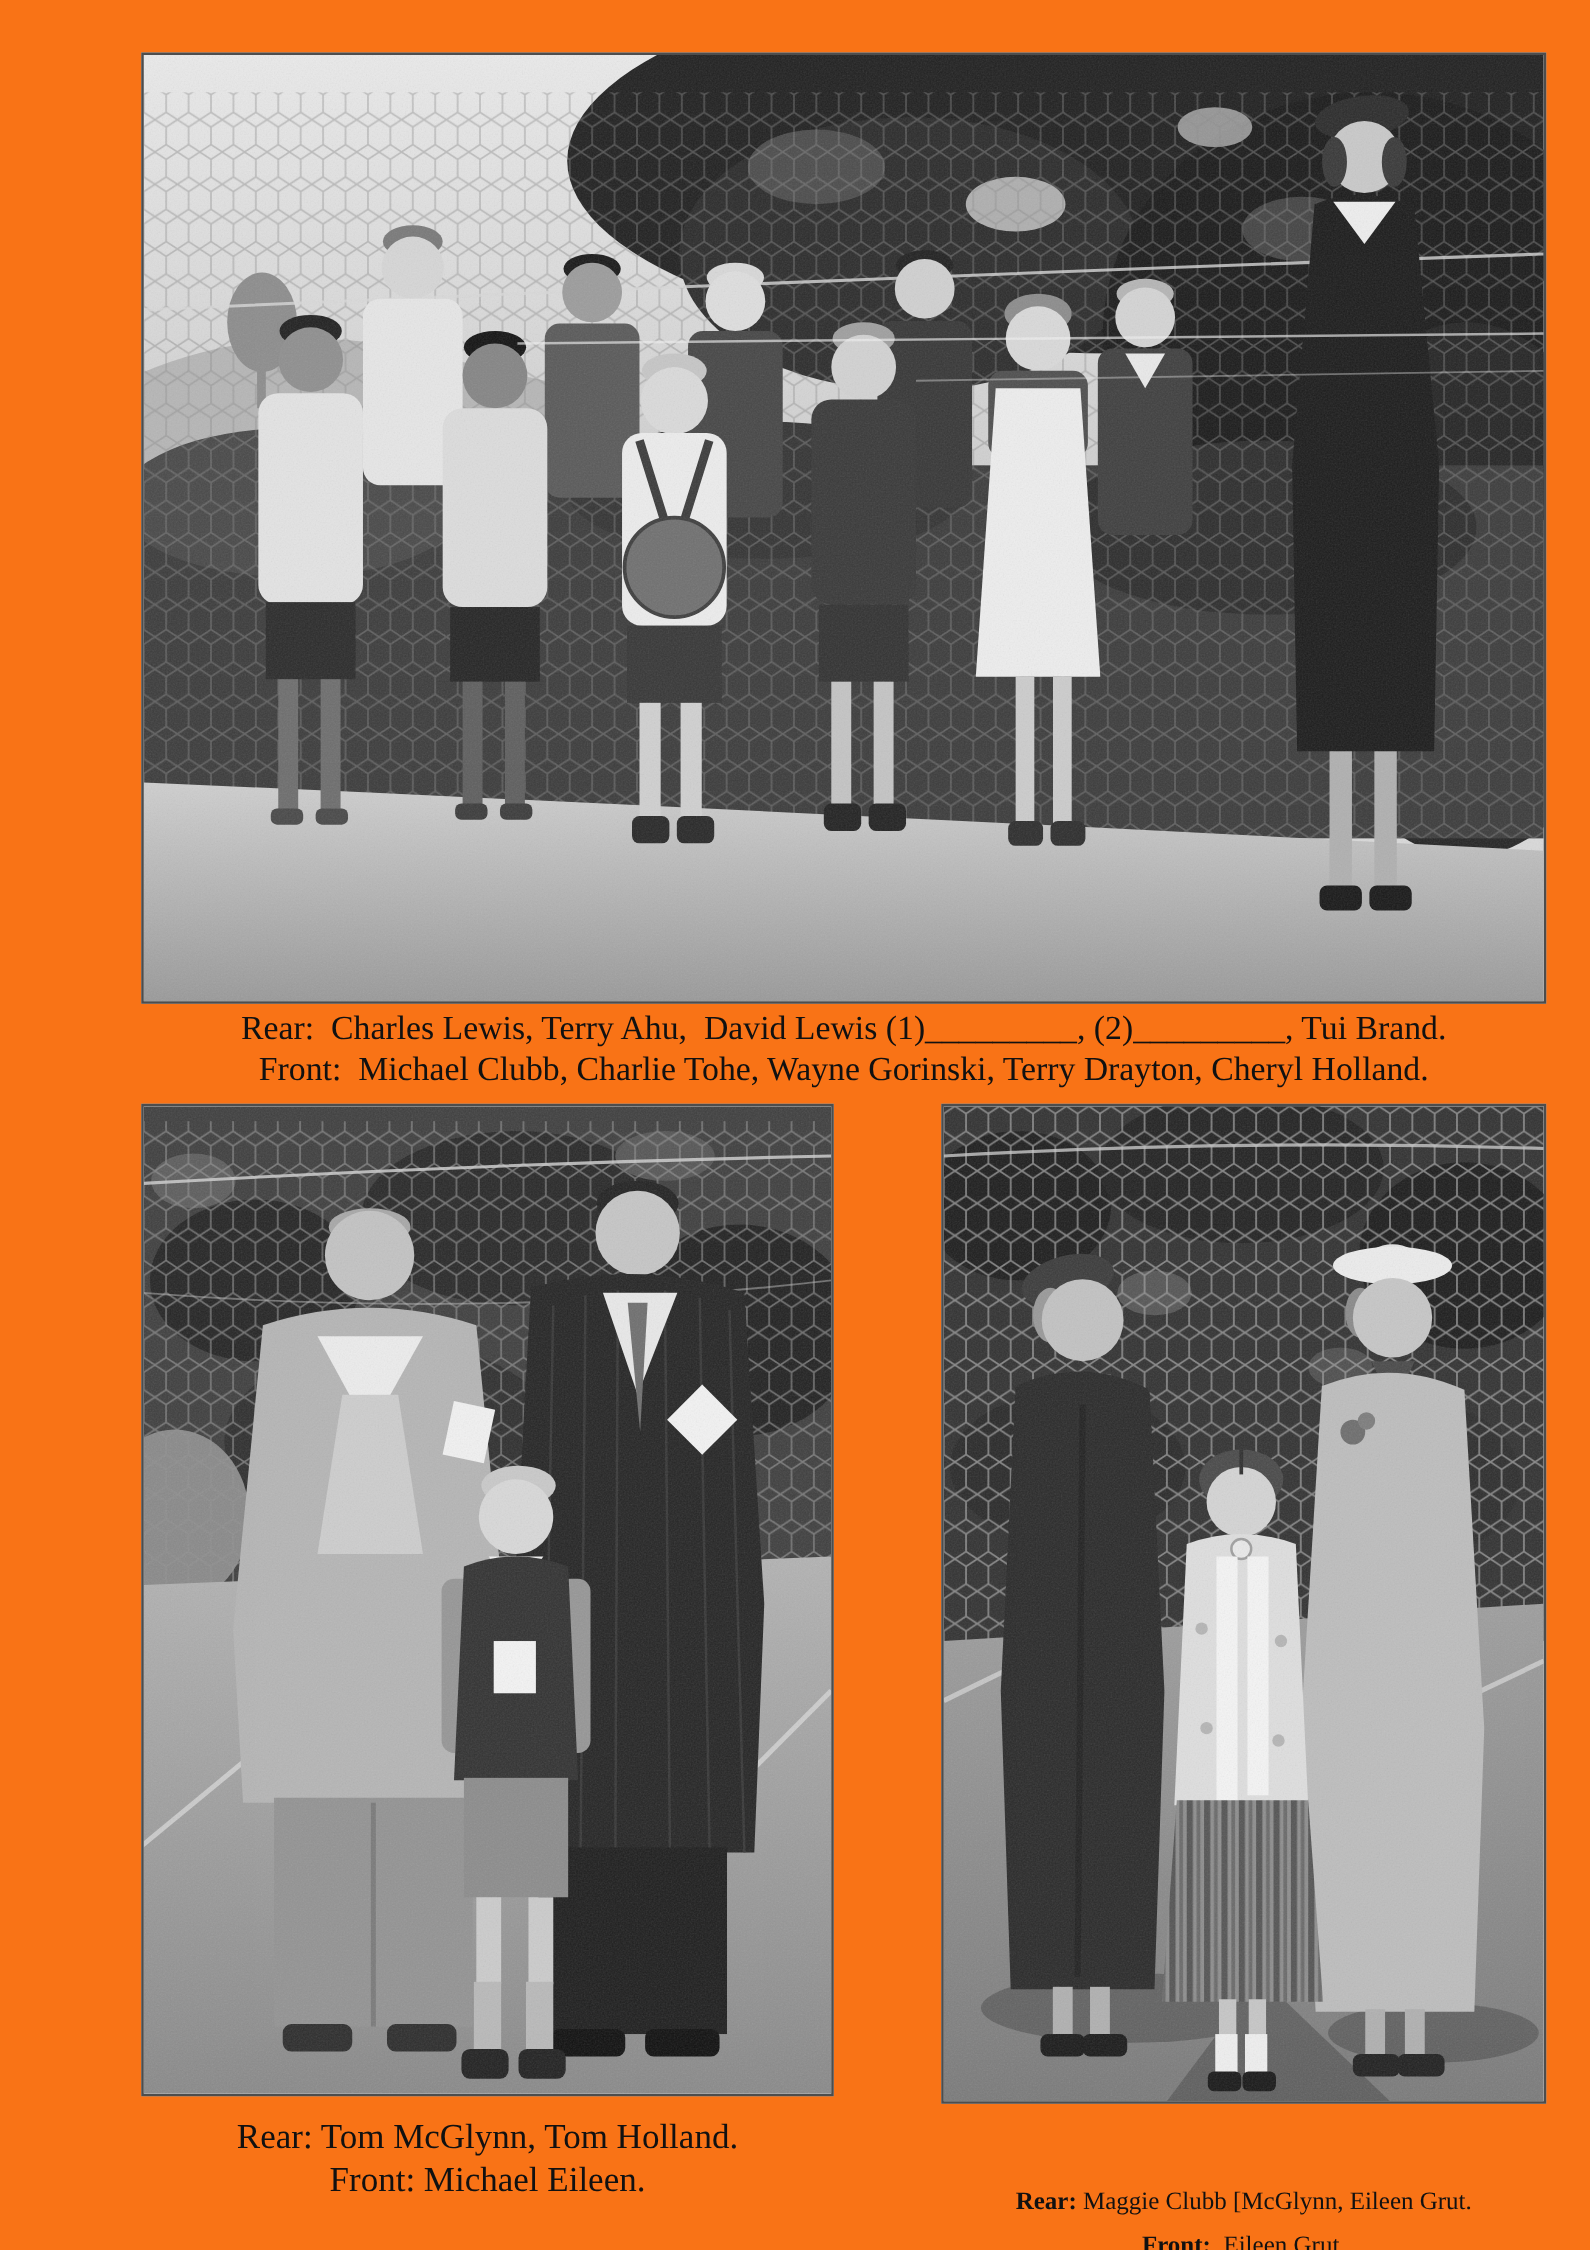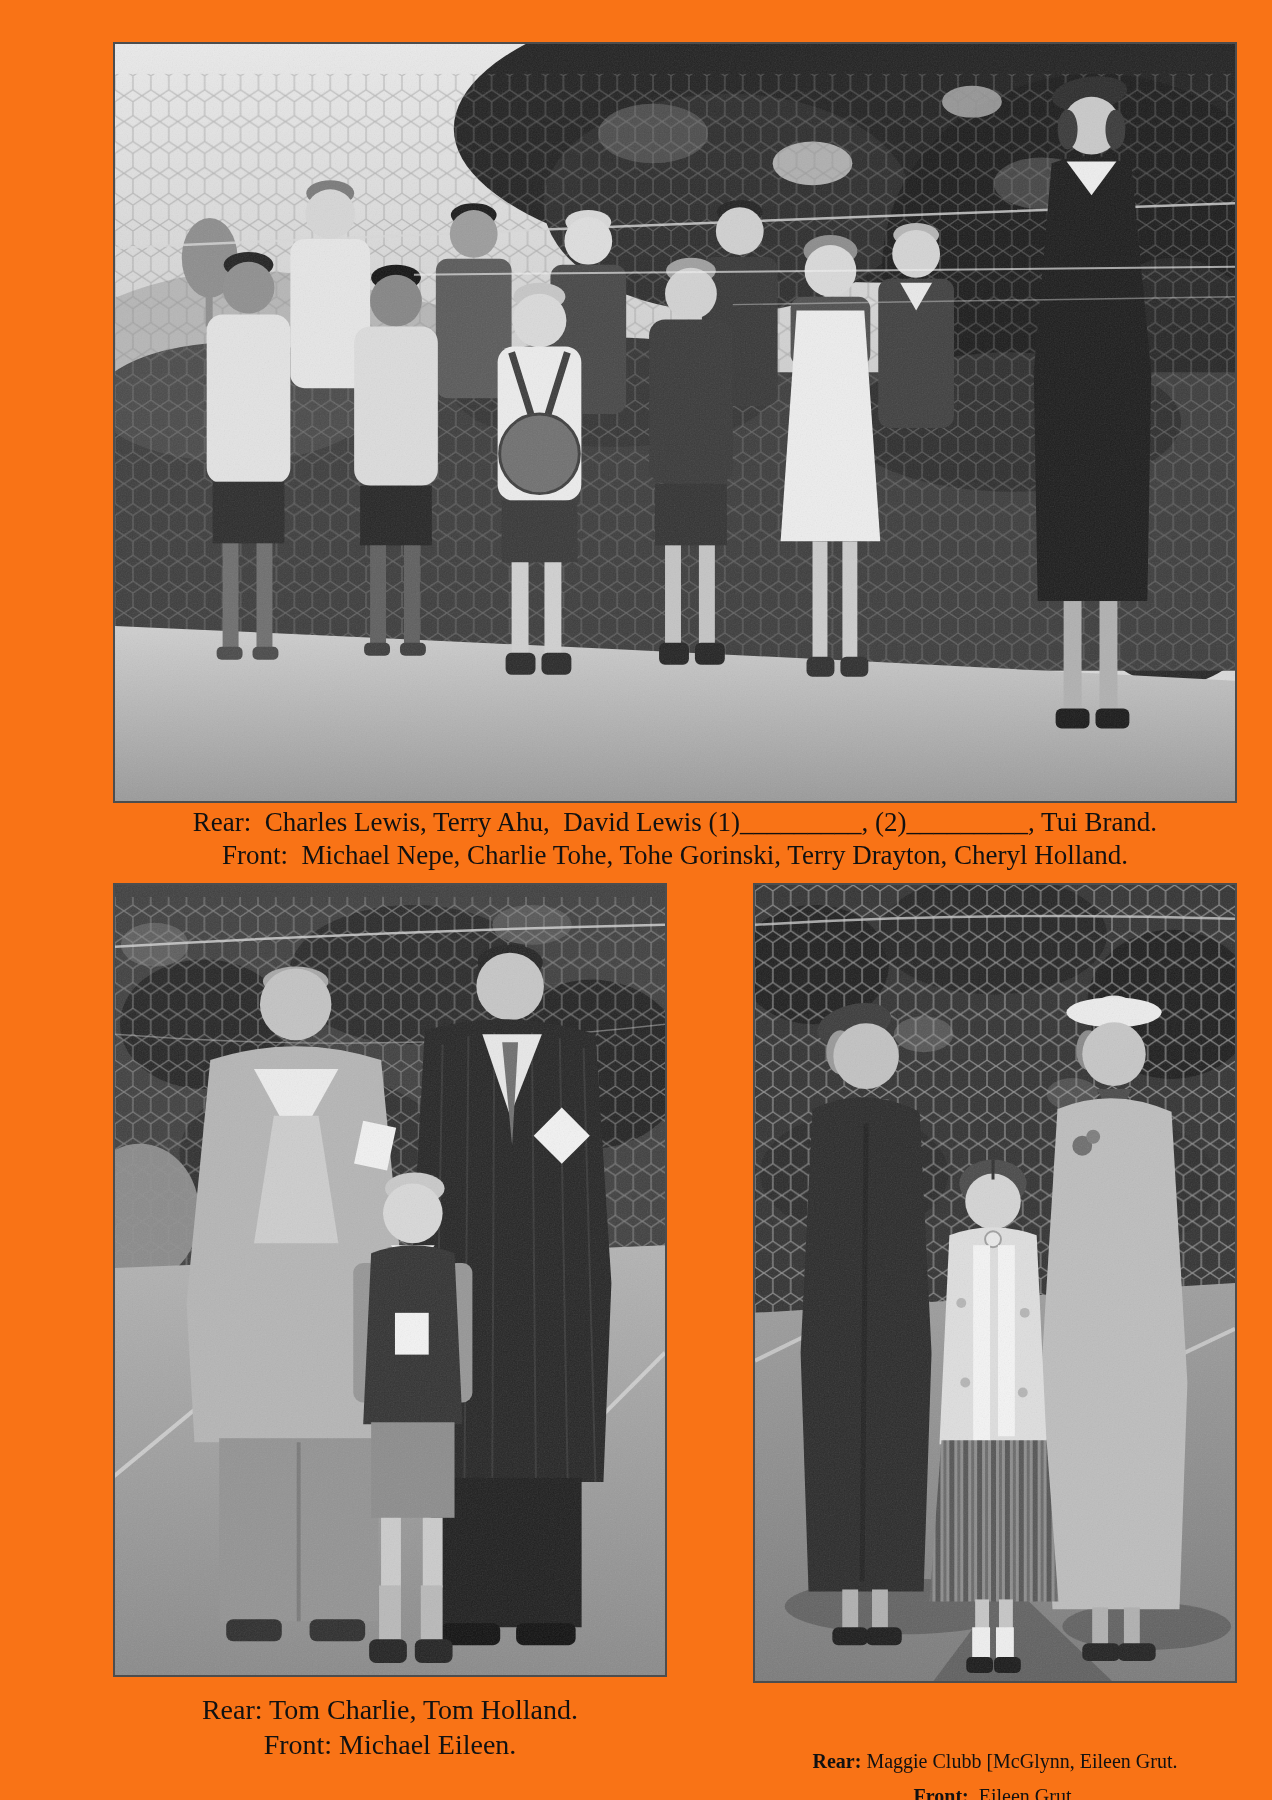--- a/index.html
+++ b/index.html
@@ -177,21 +177,21 @@
       <g>
         <path d="M300 232 L1124 224" stroke="#f0f0f0" stroke-width="2" opacity="0.65"></path>
         <path d="M620 262 L1124 254" stroke="#e8e8e8" stroke-width="1.5" opacity="0.4"></path>
       </g>
       <rect x="0" y="0" width="1124" height="761" filter="url(#grainT)" opacity="0.14"></rect>
     </svg>
   </figure>
 
   <div class="caption" id="caption-top">
     <div class="line"><span class="lbl">Rear:</span><span class="txt">  Charles Lewis, Terry Ahu,  David Lewis (1)_________, (2)_________, Tui Brand.</span></div>
-    <div class="line"><span class="lbl">Front:</span><span class="txt">  Michael Nepe, Charlie Tohe, Tohe Gorinski, Terry Drayton, Cheryl Holland.</span></div>
+    <div class="line"><span class="lbl">Front:</span><span class="txt">  Michael Clubb, Charlie Tohe, Wayne Gorinski, Terry Drayton, Cheryl Holland.</span></div>
   </div>
 
   <figure class="photo" id="photo-left" style="margin:0">
     <svg viewBox="0 0 554 794" preserveAspectRatio="none">
       <defs>
         <linearGradient id="groundL" x1="0" y1="0" x2="0" y2="1">
           <stop offset="0" stop-color="#b3b3b3"></stop>
             <stop offset="1" stop-color="#8a8a8a"></stop>
         </linearGradient>
         <pattern id="meshL" width="18" height="26" patternUnits="userSpaceOnUse">
@@ -369,21 +369,21 @@
           <rect x="243" y="746" width="18" height="32" fill="#efefef"></rect>
         <rect x="213" y="776" width="27" height="16" rx="5" fill="#1a1a1a"></rect>
         <rect x="241" y="776" width="27" height="16" rx="5" fill="#1a1a1a"></rect>
       </g>
 
       <rect x="0" y="0" width="484" height="800" filter="url(#grainR)" opacity="0.15"></rect>
     </svg>
   </figure>
 
   <div class="caption" id="caption-left">
-    <div class="line"><span class="lbl">Rear:</span><span class="txt"> Tom Charlie, Tom Holland.</span></div>
+    <div class="line"><span class="lbl">Rear:</span><span class="txt"> Tom McGlynn, Tom Holland.</span></div>
     <div class="line"><span class="lbl">Front:</span><span class="txt"> Michael Eileen.</span></div>
   </div>
 
   <div class="caption" id="caption-right">
     <div class="line"><span class="lbl">Rear:</span><span class="txt"> Maggie Clubb [McGlynn, Eileen Grut.</span></div>
     <div class="line"><span class="lbl">Front:</span><span class="txt">  Eileen Grut.</span></div>
   </div>
 
 </div>
 

